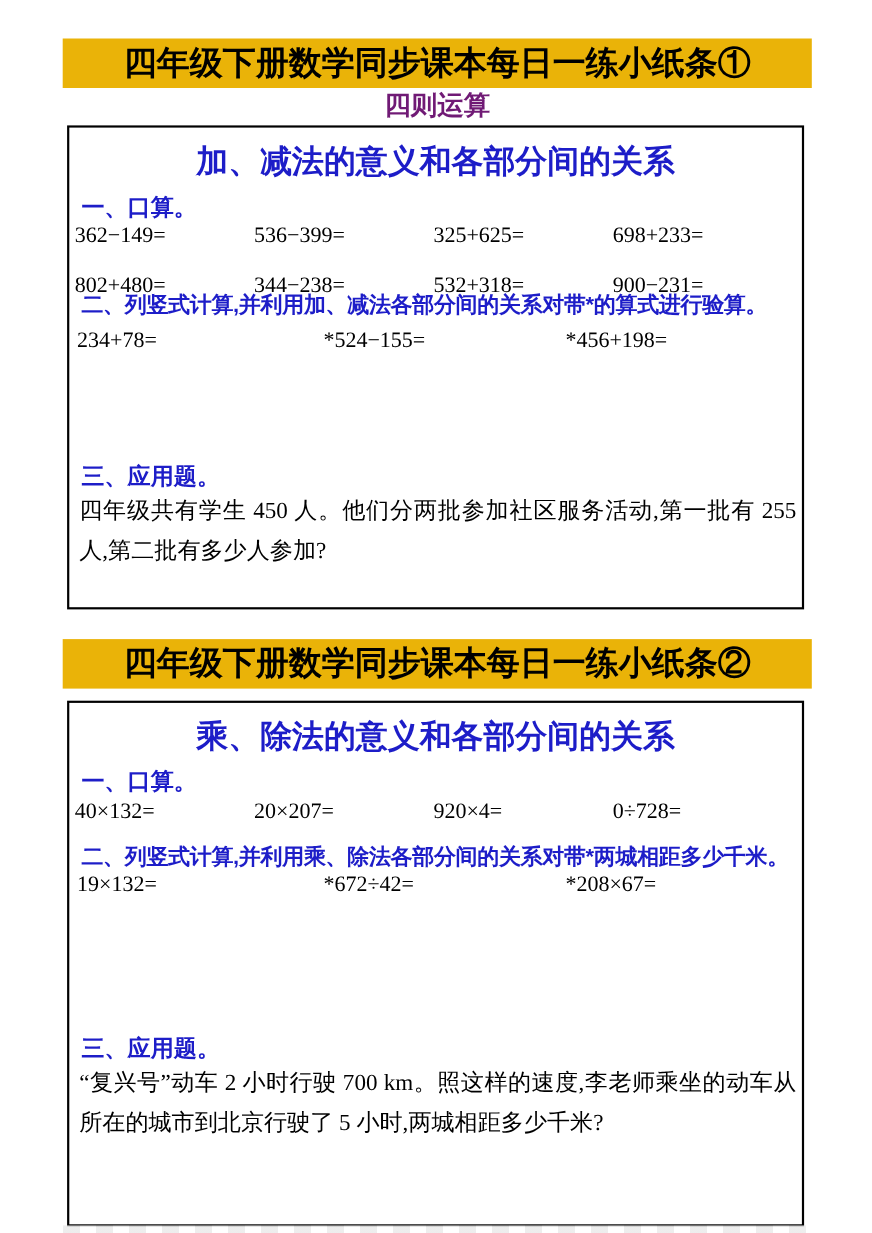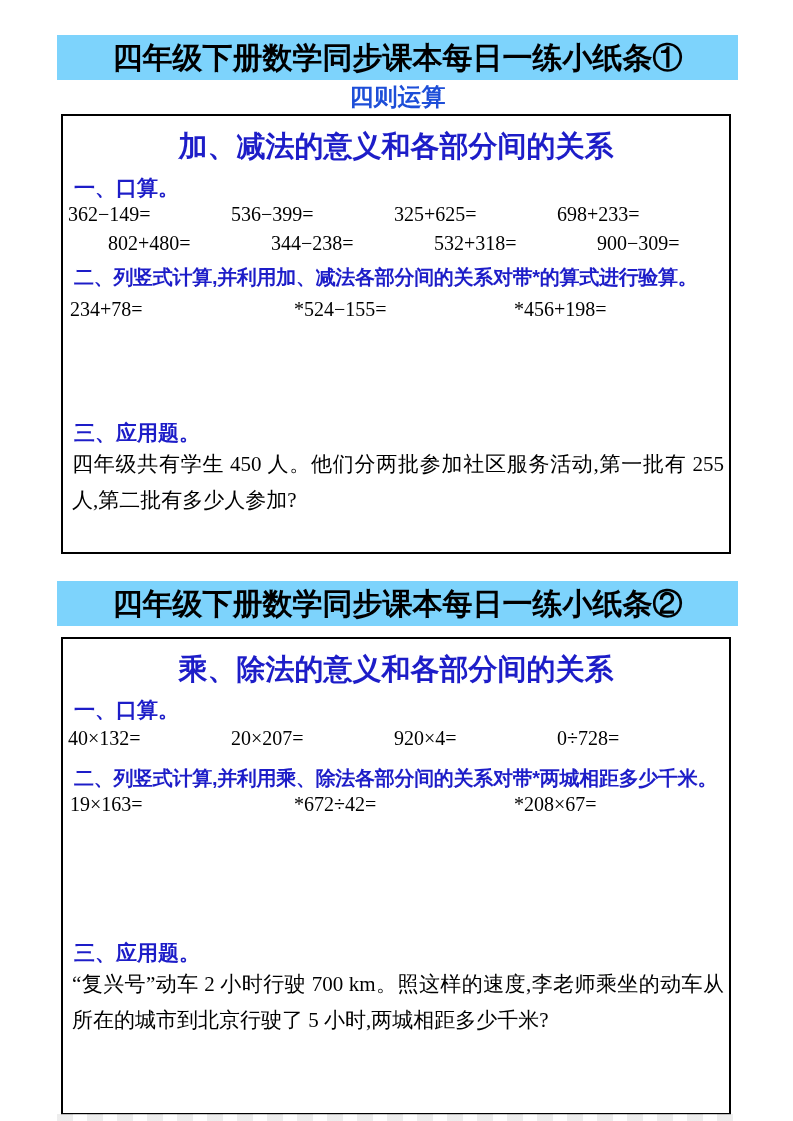--- a/index.html
+++ b/index.html
@@ -4,30 +4,30 @@
 <style>
   html, body { margin:0; padding:0; background:#ffffff; }
   body {
     width:793px; height:1121px; position:relative; overflow:hidden;
     font-family:"Liberation Sans", sans-serif; color:#000;
   }
   .page { position:absolute; inset:0; background:#fff; }
 
   .banner {
     position:absolute; left:57px; width:681px; height:45px;
-    background:#7dd3fc; text-align:center;
+    background:#eab308; text-align:center;
     font-weight:bold; font-size:30px; line-height:45px; color:#000;
     white-space:nowrap;
   }
   .banner1 { top:35px; }
   .banner2 { top:581px; }
 
   .subtitle {
     position:absolute; left:57px; width:681px; top:83px; height:28px;
-    text-align:center; color:#1d4ed8; font-weight:bold; font-size:24px; line-height:28px;
+    text-align:center; color:#701a75; font-weight:bold; font-size:24px; line-height:28px;
   }
 
   .box {
     position:absolute; left:61px; width:670px;
     border:2px solid #000; background:#fff; box-sizing:border-box;
   }
   .box1 { top:114px; height:440px; }
   .box2 { top:637px; height:478px; }
 
   .box-title {
@@ -54,21 +54,21 @@
 
   .word-para {
     position:absolute; left:9px; width:652px;
     font-family:"Liberation Serif", serif; font-size:21px; line-height:36px;
     color:#000; text-align:justify;
   }
 
   
   .b1-h1 { top:58px; }
   .b1-row1 { top:87px; }
-  .b1-row2 { top:116px;margin-left:40px; }
+  .b1-row2 { top:132px; }
   .b1-h2 { top:148px;text-align:right; }
   .b1-vrow { top:182px; height:26px; left:0; right:0; position:absolute; }
   .b1-h3 { top:303px; }
   .b1-para { top:330px; }
 
   
   .b2-h1 { top:57px; }
   .b2-row1 { top:88px; }
   .b2-h2 { top:126px; }
   .b2-vrow { top:154px; height:26px; left:0; right:0; position:absolute; }
@@ -104,21 +104,21 @@
     <div class="oral-grid b1-row1">
       <span class="math">362−149=</span>
       <span class="math">536−399=</span>
       <span class="math">325+625=</span>
       <span class="math">698+233=</span>
     </div>
     <div class="oral-grid b1-row2">
       <span class="math">802+480=</span>
       <span class="math">344−238=</span>
       <span class="math">532+318=</span>
-      <span class="math">900−309=</span>
+      <span class="math">900−231=</span>
     </div>
 
     <div class="sec-heading long b1-h2">二、列竖式计算,并利用加、减法各部分间的关系对带*的算式进行验算。</div>
 
     <div class="b1-vrow">
       <span class="math vert-problem vp1">234+78=</span>
       <span class="math vert-problem vp2">*524−155=</span>
       <span class="math vert-problem vp3">*456+198=</span>
     </div>
 
@@ -138,21 +138,21 @@
     <div class="oral-grid b2-row1">
       <span class="math">40×132=</span>
       <span class="math">20×207=</span>
       <span class="math">920×4=</span>
       <span class="math">0÷728=</span>
     </div>
 
     <div class="sec-heading long b2-h2">二、列竖式计算,并利用乘、除法各部分间的关系对带*两城相距多少千米。</div>
 
     <div class="b2-vrow">
-      <span class="math vert-problem vp1">19×163=</span>
+      <span class="math vert-problem vp1">19×132=</span>
       <span class="math vert-problem vp2">*672÷42=</span>
       <span class="math vert-problem vp3">*208×67=</span>
     </div>
 
     <div class="sec-heading b2-h3">三、应用题。</div>
     <div class="word-para b2-para">“复兴号”动车 2 小时行驶 700 km。照这样的速度,李老师乘坐的动车从所在的城市到北京行驶了 5 小时,两城相距多少千米?</div>
   </div>
 
   <div class="next-page-remnant"></div>
 </div>

